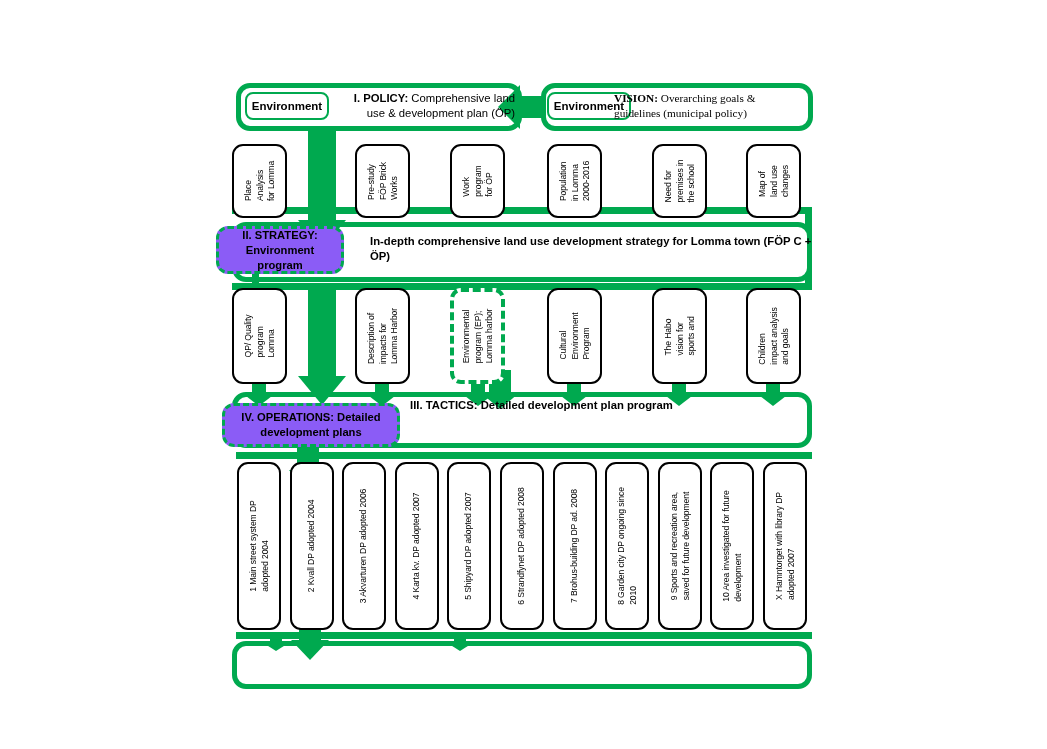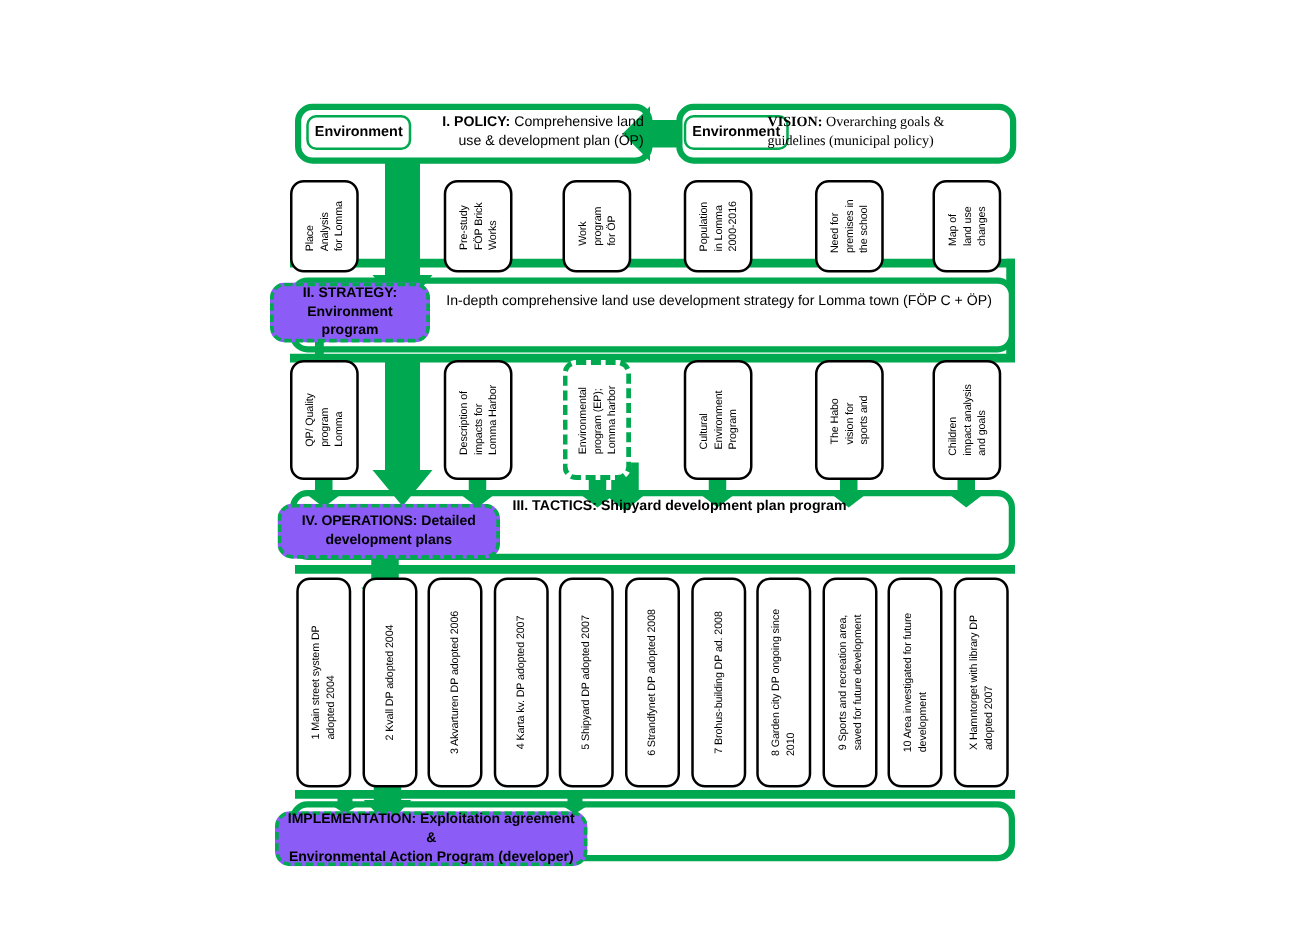--- a/index.html
+++ b/index.html
@@ -133,36 +133,33 @@
       <div class="head" style="border-top-width: 22px; border-bottom-width: 22px; border-right-width: 22px; border-right-color: rgb(0, 169, 79);"></div>
       <div class="shaft" style="width: 26px; height: 22px; right: 0px; background: rgb(0, 169, 79);"></div>
     </div>
     <div class="env-box" style="left: 245px; top: 92px; width: 84px; height: 28px;">Environment</div>
     <div class="env-box" style="left: 547px; top: 92px; width: 84px; height: 28px;">Environment</div>
     <div class="hdr-text" style="left: 335px; top: 91px; width: 180px; text-align: right;"><b>I. POLICY:</b> Comprehensive land<br>use &amp; development plan (ÖP)</div>
     <div class="hdr-text" style="left: 614px; top: 91px; width: 180px; font-family: Liberation Serif, serif;"><b>VISION:</b> Overarching goals &amp;<br>guidelines (municipal policy)</div>
     <div class="gbar" style="left: 232px; top: 207px; width: 580px; height: 7px;"></div>
     <div class="gbar" style="left: 805px; top: 207px; width: 7px; height: 82px;"></div>
     <div class="gpill" style="left: 232px; top: 222px; width: 580px; height: 60px; border-radius: 14px;"></div>
-    <div class="band-label" style="left: 357px; top: 234px; width: 450px; font-weight: normal;">In-depth comprehensive land use development strategy for Lomma town (FÖP C + ÖP)</div>
+    <div class="band-label" style="left: 370px; top: 234px; width: 450px; font-weight: bold;">In-depth comprehensive land use development strategy for Lomma town (FÖP C + ÖP)</div>
     <div class="gpill-dashed" style="left: 216px; top: 226px; width: 128px; height: 48px; z-index: 10;">
       <div class="dash-label">II. STRATEGY:<br>Environment program</div>
     </div>
     <div class="gbar" style="left: 232px; top: 283px; width: 580px; height: 7px;"></div>
     <div class="gpill" style="left: 232px; top: 392px; width: 580px; height: 56px;"></div>
-    <div class="band-label" style="left: 410px; top: 398px; width: 400px;">III. TACTICS: Shipyard development plan program</div>
+    <div class="band-label" style="left: 410px; top: 398px; width: 400px;">III. TACTICS: Detailed development plan program</div>
     <div class="gpill-dashed" style="left: 222px; top: 403px; width: 178px; height: 44px; z-index: 10;">
       <div class="dash-label">IV. OPERATIONS: Detailed<br>development plans</div>
     </div>
     <div class="gbar" style="left: 236px; top: 452px; width: 576px; height: 7px;"></div>
     <div class="gbar" style="left: 236px; top: 632px; width: 576px; height: 7px;"></div>
     <div class="gpill" style="left: 232px; top: 641px; width: 580px; height: 48px;"></div>
-    <div class="gpill-dashed" style="left: 220px; top: 649px; width: 250px; height: 44px; z-index: 10;">
-      <div class="dash-label">IMPLEMENTATION: Exploitation agreement &amp;<br>Environmental Action Program (developer)</div>
-    </div>
     <div class="card" style="left: 232px; top: 144px; width: 55px; height: 74px;">
       <div class="vtext">Place<br>Analysis<br>for Lomma</div>
     </div>
     <div class="card" style="left: 355px; top: 144px; width: 55px; height: 74px;">
       <div class="vtext">Pre-study<br>FÖP Brick<br>Works</div>
     </div>
     <div class="card" style="left: 450px; top: 144px; width: 55px; height: 74px;">
       <div class="vtext">Work<br>program<br>for ÖP</div>
     </div>
     <div class="card" style="left: 547px; top: 144px; width: 55px; height: 74px;">

